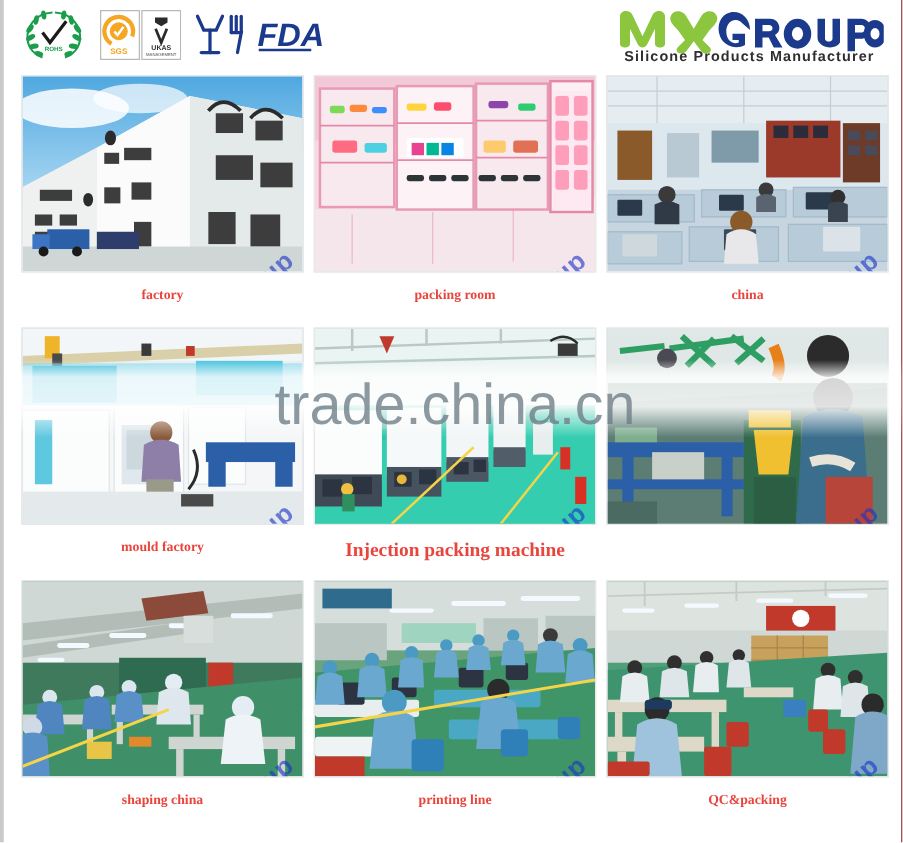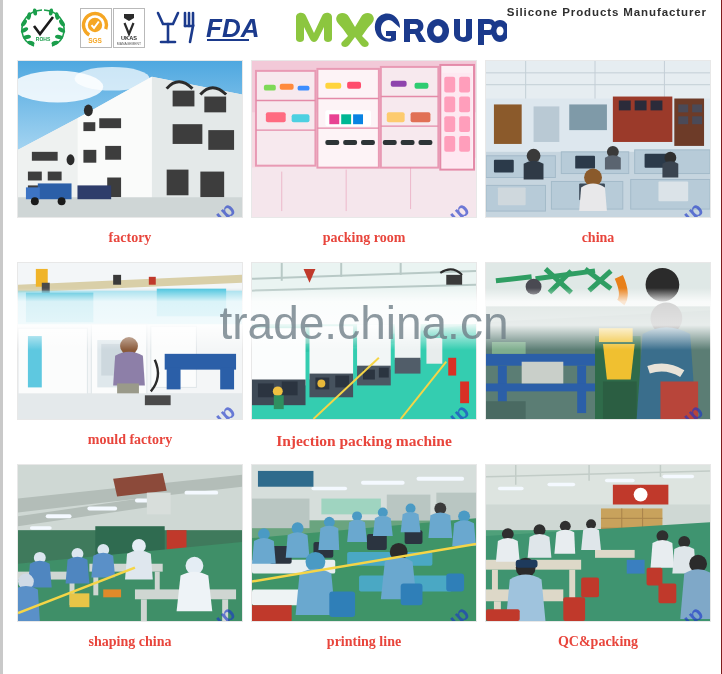--- a/index.html
+++ b/index.html
@@ -34,22 +34,22 @@
   .cert-strip {
     display: flex;
     align-items: center;
     gap: 9px;
   }
   .cert {
     display: block;
   }
   .brand {
     display: flex;
-    flex-direction: row;
-    align-items: flex-start;
+    flex-direction: column;
+    align-items: center;
     margin-right: 6px;
   }
   .brand-tag {
     font-size: 11.5px;
     letter-spacing: 0.9px;
     color: #2f2f2f;
     font-weight: bold;
     margin-top: -3px;
     white-space: nowrap;
   }
@@ -81,21 +81,21 @@
   }
   .photo svg {
     display: block;
     width: 100%;
     height: 100%;
   }
   .caption {
     font-family: "Liberation Serif", serif;
     font-weight: bold;
     color: #e8453c;
-    font-size: 14px;
+    font-size: 11px;
     line-height: 1;
     margin-top: 13px;
     white-space: nowrap;
   }
   .caption.sm { font-size: 15.5px; }
 
   
   .wm-mx {
     position: absolute;
     right: 2px;

